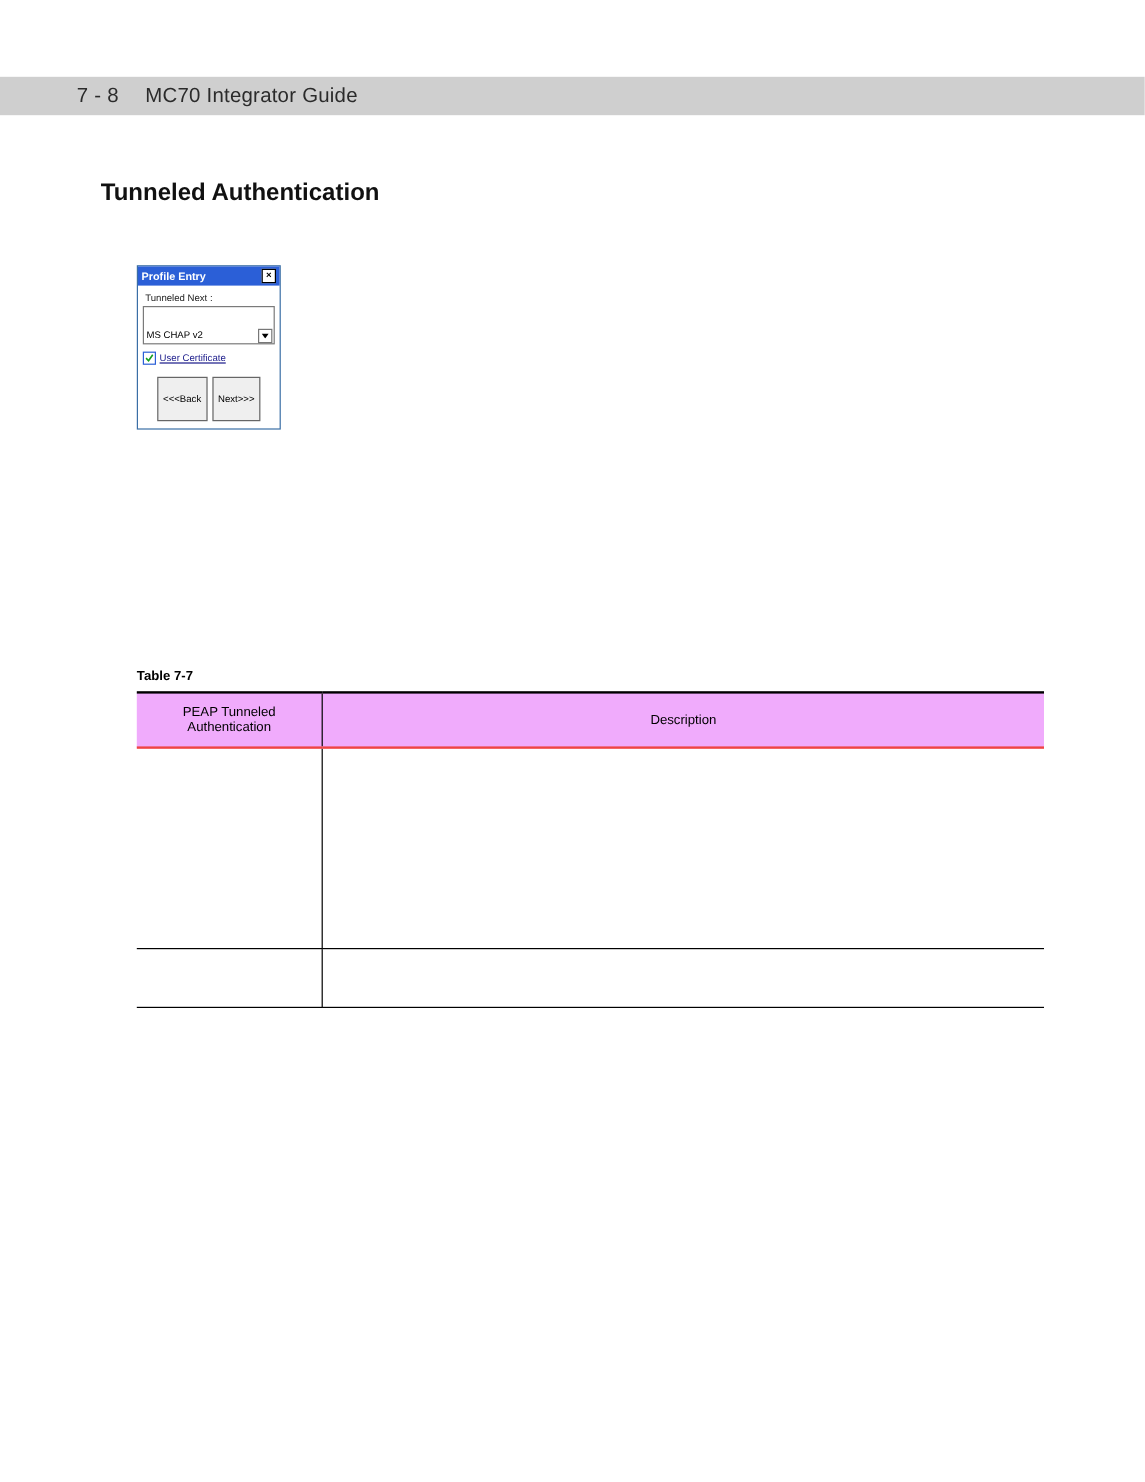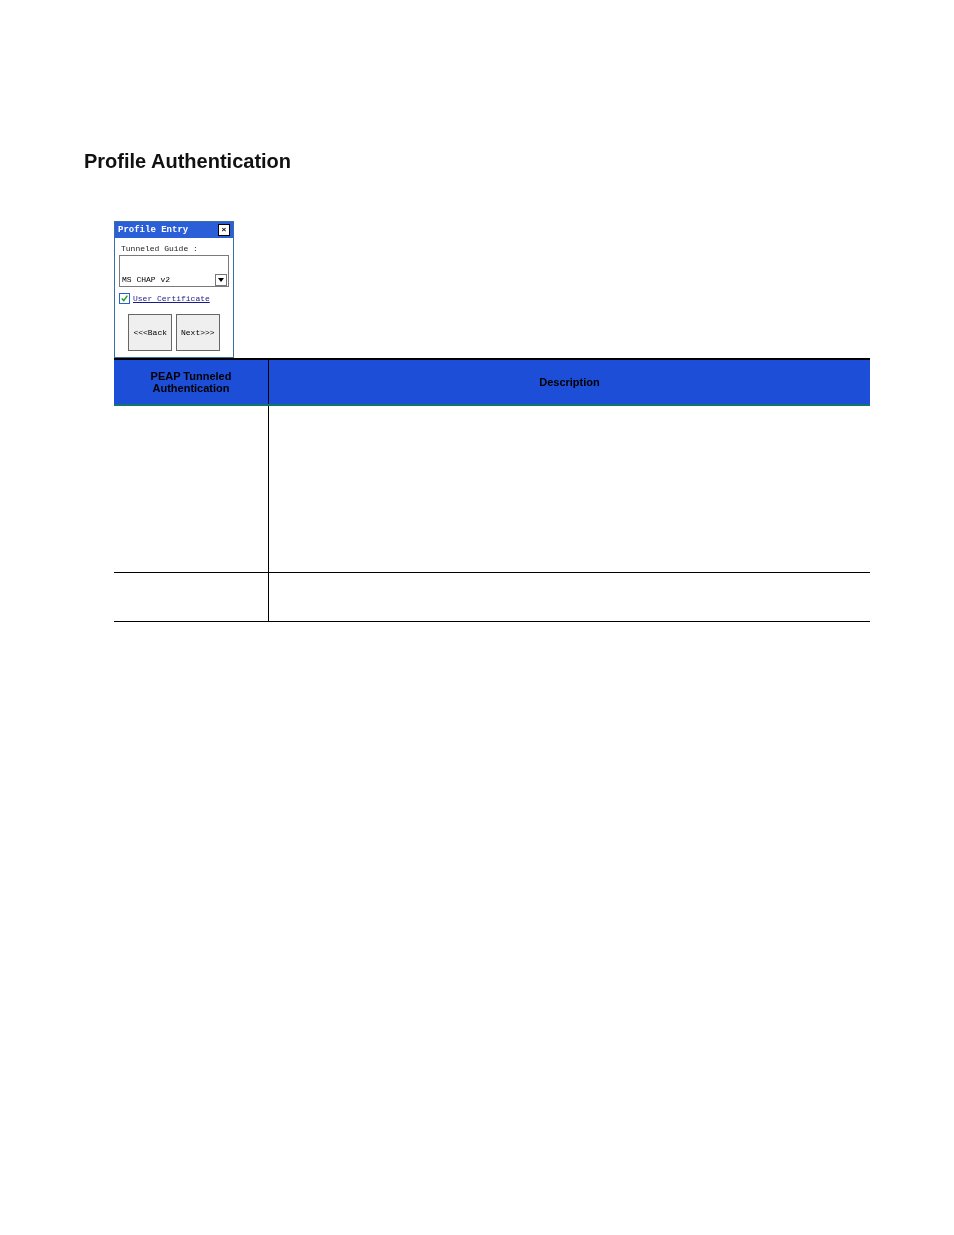--- a/index.html
+++ b/index.html
@@ -2,58 +2,62 @@
 <html><head>
 <meta charset="utf-8">
 <style>
   html,body{margin:0;padding:0;background:#fff;font-family:Arial,Helvetica,sans-serif;color:#000}
   .page{width:954px;height:1235px;position:relative;margin:0 auto;background:#fff}
   .header-bar{position:absolute;top:64px;left:0;right:0;height:32px;background:#cfcfcf;display:flex;align-items:center;padding-left:64px;font-family:"Arial Narrow",Arial,sans-serif;font-size:17px;color:#2b2b2b;font-stretch:condensed;letter-spacing:.2px}
   .header-bar .pn{margin-right:22px}
   .content{position:absolute;top:150px;left:84px;right:84px}
   .h2{font-family:"Arial Narrow",Arial,sans-serif;font-weight:700;font-size:20px;color:#111;margin:0 0 48px 0;font-stretch:condensed}
   
-  .dlg{width:118px;border:1px solid #3a6ea5;background:#fff;font-family:Liberation Mono, monospace;margin-left:30px}
+  .dlg{width:118px;border:1px solid #3a6ea5;background:#fff;font-family:Liberation Sans, sans-serif;margin-left:30px}
   .dlg-title{background:#2b5fd7;color:#fff;font-size:9px;font-weight:700;padding:2px 3px;display:flex;justify-content:space-between;align-items:center}
   .dlg-title .x{width:10px;height:10px;background:#fff;color:#000;font-size:8px;line-height:10px;text-align:center;border:1px solid #000}
   .dlg-body{padding:6px 4px 6px 4px}
   .grp-lbl{font-size:8px;color:#222;margin:0 0 2px 2px}
   .cmb{border:1px solid #7a7a7a;height:13px;display:flex;align-items:center;justify-content:space-between;padding:17px 1px 0 2px;font-size:8px;margin-bottom:6px}
   .cmb .caret{width:10px;height:10px;border:1px solid #777;display:flex;align-items:center;justify-content:center}
   .cmb .caret svg{width:6px;height:4px}
   .chkrow{display:flex;align-items:center;font-size:8px;color:#1a1a8a;text-decoration:underline}
   .chkrow .cb{width:9px;height:9px;border:1px solid #2b5fd7;margin-right:3px;display:inline-flex;align-items:center;justify-content:center}
   .chkrow .cb svg{width:7px;height:7px}
   .dlg-btns{display:flex;gap:4px;justify-content:center;padding:4px 0 6px 0}
   .dlg-btns .btn{border:1px solid #666;font-size:8px;padding:13px 4px;background:#efefef}
   .fig-cap{font-size:11px;font-weight:700;margin:10px 0 0 30px}
   .tbl-cap{font-size:11px;font-weight:700;margin:200px 0 6px 30px}
   table.t{width:756px;border-collapse:collapse;margin-left:30px}
-  table.t thead th{background:#1d4ed8;font-size:11px;font-weight:700;border-top:2px solid #000;border-bottom:2px solid #0f766e;padding:10px 8px}
+  table.t thead th{background:#f0abfc;font-size:11px;font-weight:400;border-top:2px solid #000;border-bottom:2px solid #ef4444;padding:10px 8px}
   table.t thead th:first-child{width:138px;border-right:1px solid #000}
   table.t tbody td{border-bottom:1px solid #000;padding:0}
   table.t tbody td:first-child{border-right:1px solid #000}
   .r1 td{height:166px}
   .r2 td{height:48px}
 </style>
 </head>
 <body>
 <div class="page">
 
+  <div class="header-bar">
+    <span class="pn">7 - 8</span>
+    <span>MC70 Integrator Guide</span>
+  </div>
 
   <div class="content">
-    <h2 class="h2">Profile Authentication</h2>
+    <h2 class="h2">Tunneled Authentication</h2>
 
     <div class="dlg">
       <div class="dlg-title">
         <span>Profile Entry</span>
         <span class="x">×</span>
       </div>
       <div class="dlg-body">
-        <div class="grp-lbl">Tunneled Guide :</div>
+        <div class="grp-lbl">Tunneled Next :</div>
         <div class="cmb">
           <span>MS CHAP v2</span>
           <span class="caret">
             <svg viewBox="0 0 6 4">
                 <path d="M0 0 L6 0 L3 4 Z" fill="#000"></path>
               </svg>
           </span>
         </div>
         <div class="chkrow">
           <span class="cb">
@@ -64,20 +68,21 @@
           <span>User Certificate</span>
         </div>
       </div>
       <div class="dlg-btns">
         <div class="btn">&lt;&lt;&lt;Back</div>
         <div class="btn">Next&gt;&gt;&gt;</div>
       </div>
     </div>
 
 
+    <div class="tbl-cap">Table 7-7</div>
 
     <table class="t">
       <thead>
         <tr>
           <th>PEAP Tunneled Authentication</th>
           <th>Description</th>
         </tr>
       </thead>
       <tbody>
         <tr class="r1">

